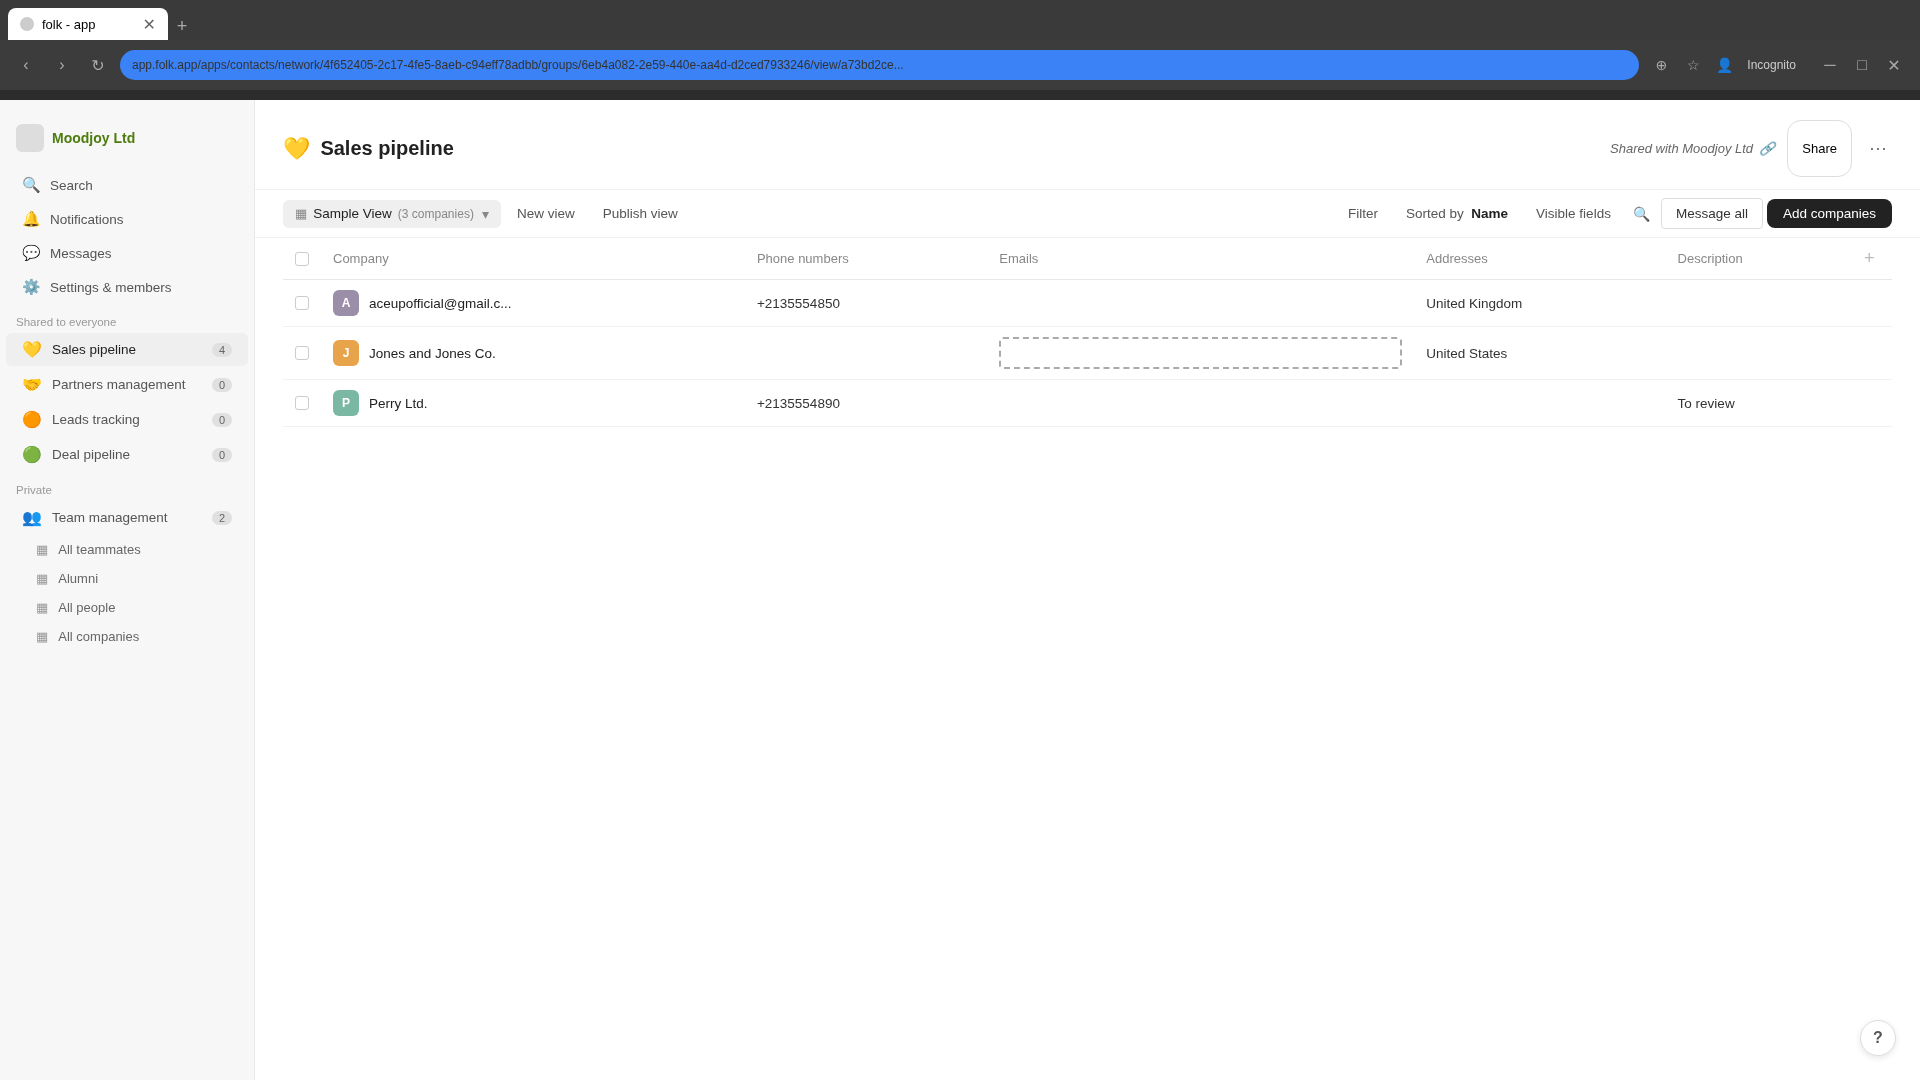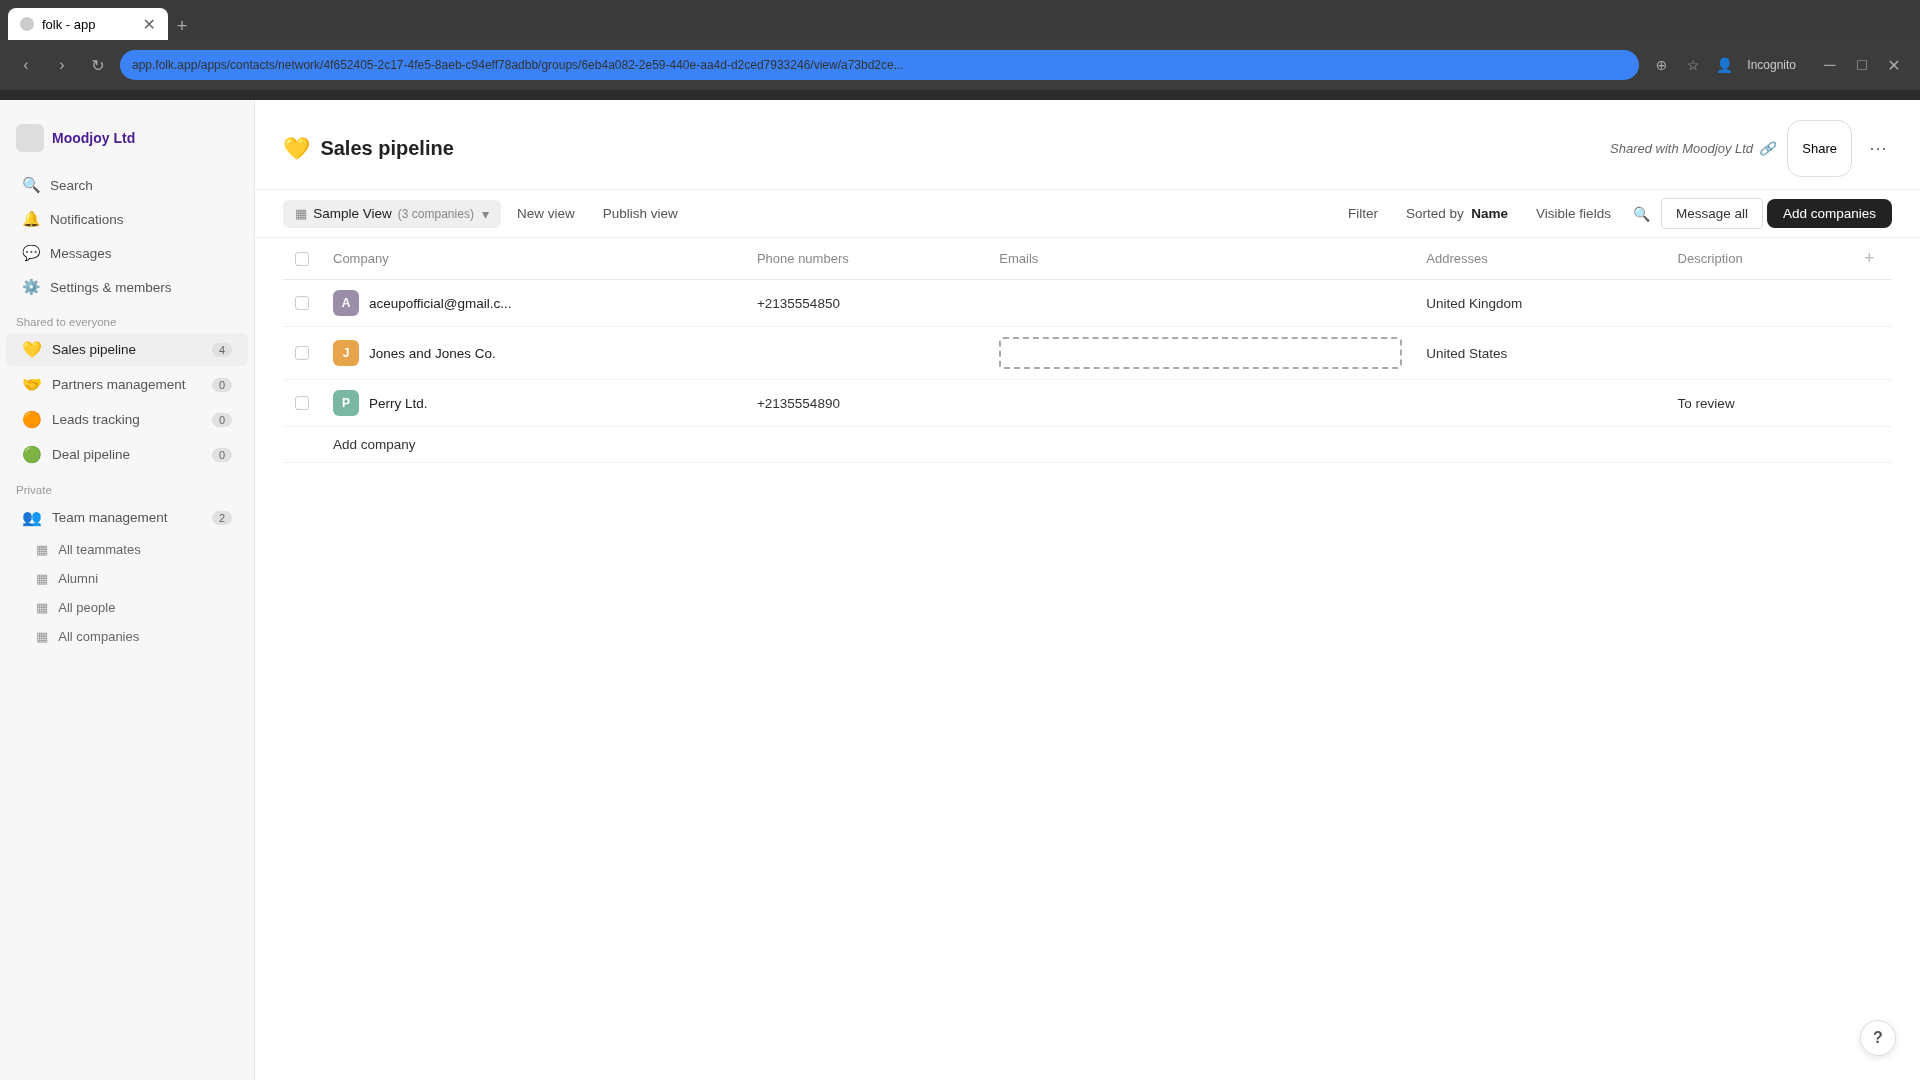--- a/index.html
+++ b/index.html
@@ -19,21 +19,21 @@
     .browser-action-btn { color: #aaa; font-size: 14px; cursor: pointer; width: 28px; height: 28px; display: flex; align-items: center; justify-content: center; }
     .window-controls { display: flex; gap: 4px; margin-left: 8px; }
     .win-btn { width: 28px; height: 28px; display: flex; align-items: center; justify-content: center; color: #aaa; font-size: 16px; cursor: pointer; }
 
     
     .app { display: flex; height: calc(1080px - 90px); background: #fff; }
 
     
     .sidebar { width: 255px; min-width: 255px; background: #f7f7f7; border-right: 1px solid #e8e8e8; display: flex; flex-direction: column; padding: 16px 0; overflow-y: auto; }
     .workspace-header { padding: 8px 16px 16px; display: flex; align-items: center; gap: 8px; }
-    .workspace-name { font-size: 14px; font-weight: 600; color: #4c1d95; }
+    .workspace-name { font-size: 14px; font-weight: 600; color: #4d7c0f; }
     .sidebar-nav-item { display: flex; align-items: center; gap: 10px; padding: 7px 16px; cursor: pointer; color: #555; font-size: 13.5px; border-radius: 6px; margin: 1px 6px; }
     .sidebar-nav-item .icon { font-size: 15px; width: 18px; text-align: center; }
     .sidebar-section-label { font-size: 11.5px; color: #999; padding: 12px 16px 4px; font-weight: 500; }
     .sidebar-group-item { display: flex; align-items: center; gap: 10px; padding: 7px 16px; cursor: pointer; color: #555; font-size: 13.5px; border-radius: 6px; margin: 1px 6px; }
     .sidebar-group-item.active { background: #efefef; font-weight: 500; color: #222; }
     .sidebar-group-item .emoji { font-size: 16px; width: 20px; }
     .sidebar-group-item .count { margin-left: auto; background: #e0e0e0; border-radius: 10px; padding: 1px 7px; font-size: 11px; color: #666; }
     .sidebar-sub-item { display: flex; align-items: center; gap: 10px; padding: 6px 16px 6px 30px; cursor: pointer; color: #666; font-size: 13px; border-radius: 6px; margin: 1px 6px; }
     .sidebar-sub-item .grid-icon { font-size: 13px; color: #999; }
 
@@ -321,24 +321,20 @@
               <span>+2135554890</span>
             </td>
             <td></td>
             <td></td>
             <td>
               <span>To review</span>
             </td>
             <td></td>
           </tr>
 
-          <tr>
-            <td></td>
-            <td colspan="6" class="add-row">Add company</td>
-          </tr>
         </tbody>
       </table>
     </div>
 
     <div style="position:fixed;bottom:24px;right:24px;width:36px;height:36px;background:#fff;border:1px solid #ddd;border-radius:50%;display:flex;align-items:center;justify-content:center;cursor:pointer;font-weight:600;color:#555;font-size:16px;box-shadow:0 2px 6px rgba(0,0,0,0.1);">
       <span>?</span>
     </div>
 
   </div>
 </div>

